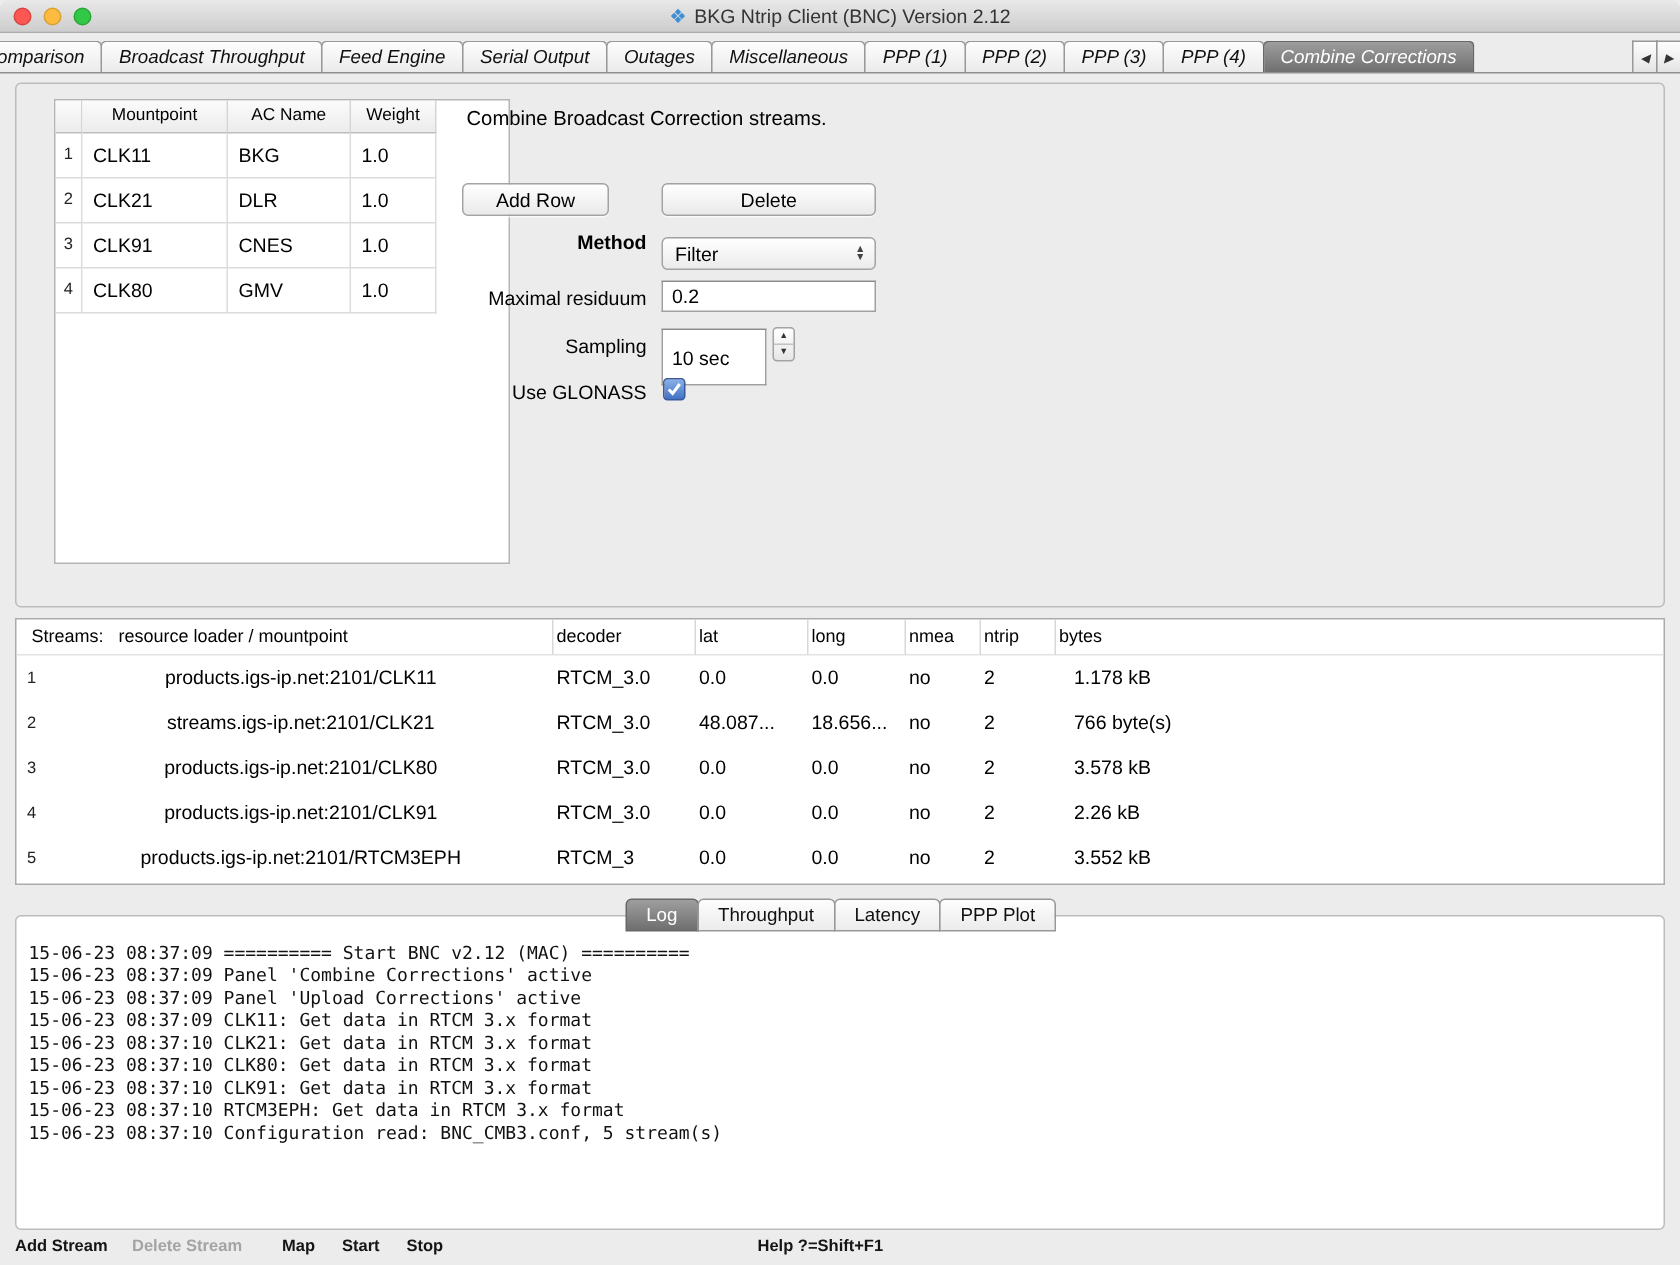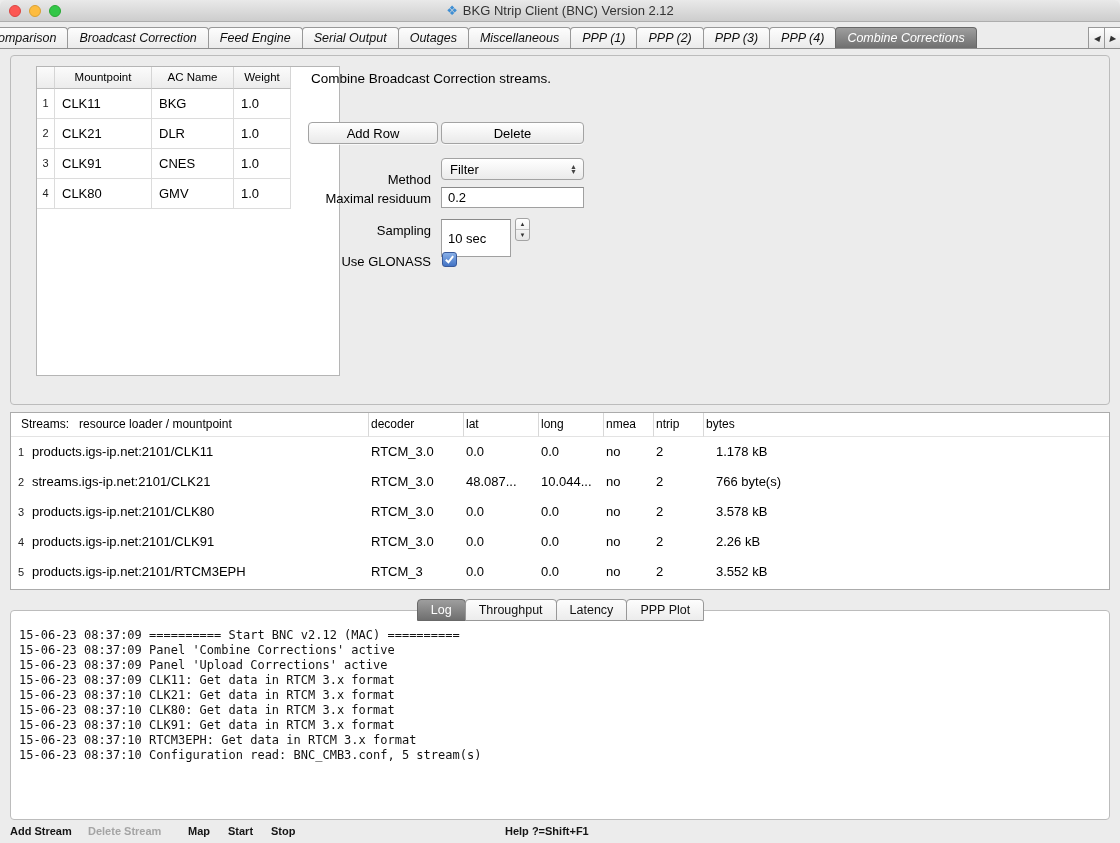--- a/index.html
+++ b/index.html
@@ -45,25 +45,25 @@
               border-right:1px solid #d5d5d5; overflow:hidden; }
   .mp-cell { height:30px; line-height:29px; padding-left:7px; font-size:13px;
              border-right:1px solid #dcdcdc; border-bottom:1px solid #dcdcdc; overflow:hidden; }
   .mp-num { text-align:center; padding-left:0; font-size:11px; color:#222; }
 
   .combine-desc { position:absolute; left:300px; top:15px; font-size:13.5px; }
 
   .btn { position:absolute; height:22px; border:1px solid #a3a3a3; border-radius:4px;
          background:linear-gradient(#ffffff,#e9e9e9); font-size:13px; font-family:"Liberation Sans",sans-serif;
          display:flex; align-items:center; justify-content:center; box-shadow:0 1px 0 rgba(255,255,255,.7); }
-  .btn-addrow { left:297px; top:66px; width:130px; }
+  .btn-addrow { left:297px; top:66px; width:98px; }
   .btn-delete { left:430px; top:66px; width:143px; }
 
   .frm-label { position:absolute; width:170px; left:250px; text-align:right; font-size:13px; }
-  .lbl-method   { top:116px; }
+  .lbl-method   { top:98px;font-weight:bold; }
   .lbl-residuum { top:135px; }
   .lbl-sampling { top:167px; }
   .lbl-glonass  { top:198px; }
 
   .combobox { position:absolute; left:430px; top:102px; width:143px; height:22px;
               border:1px solid #a3a3a3; border-radius:4px; background:linear-gradient(#ffffff,#ebebeb);
               display:flex; align-items:center; }
   .combo-text { flex:1; padding-left:8px; font-size:13px; }
   .combo-arrows { width:16px; display:flex; flex-direction:column; align-items:center;
                   justify-content:center; line-height:5px; font-size:7px; color:#444; padding-right:3px; }
@@ -89,21 +89,21 @@
   .streams { position:absolute; left:10px; top:412px; width:1100px; height:178px;
              background:#fff; border:1px solid #ababab; overflow:hidden; }
   .st-grid { display:grid; grid-template-columns:20px 338px 95px 75px 65px 50px 50px 1fr; }
   .st-hcell { height:24px; line-height:23px; font-size:12px; border-right:1px solid #d8d8d8;
               border-bottom:1px solid #e3e3e3; padding-left:2px; white-space:pre; overflow:hidden; }
   .st-hcell.span2 { grid-column:1 / 3; padding-left:10px; }
   .st-hcell:last-child { border-right:none; }
   .st-cell { height:30px; line-height:30px; font-size:13px; padding-left:2px;
              white-space:nowrap; overflow:hidden; }
   .st-num { text-align:center; padding-left:0; font-size:11px; color:#222; }
-  .st-mp { padding-left:1px; }
+  .st-mp { padding-left:1px;text-align:center; }
   .st-bytes { padding-left:12px; }
 
   
   .log-area { position:absolute; left:10px; top:599px; width:1100px; height:221px; }
   .log-frame { position:absolute; left:0; top:11px; right:0; bottom:0; background:#fff;
                border:1px solid #bcbcbc; border-radius:4px; z-index:1; }
   .log-tabs { position:absolute; top:0; left:0; right:0; display:flex; justify-content:center; z-index:2; }
   .ltab { height:22px; padding:0 13px; display:flex; align-items:center; font-size:12.5px;
           background:linear-gradient(#fdfdfd,#ececec); border:1px solid #989898;
           border-radius:4px 4px 0 0; margin-right:-1px; color:#101010; }
@@ -135,21 +135,21 @@
       <div class="tl tl-zoom"></div>
     </div>
     <div class="titletext">
       <span class="app-icon">❖</span>
       <span>BKG Ntrip Client (BNC) Version 2.12</span>
     </div>
   </div>
 
   <div class="tabbar">
     <div class="tab first">omparison</div>
-    <div class="tab">Broadcast Correction</div>
+    <div class="tab">Broadcast Throughput</div>
     <div class="tab">Feed Engine</div>
     <div class="tab">Serial Output</div>
     <div class="tab">Outages</div>
     <div class="tab">Miscellaneous</div>
     <div class="tab">PPP (1)</div>
     <div class="tab">PPP (2)</div>
     <div class="tab">PPP (3)</div>
     <div class="tab">PPP (4)</div>
     <div class="tab selected">Combine Corrections</div>
     <div class="tab-spacer"></div>
@@ -251,21 +251,21 @@
       <div class="st-cell">0.0</div>
       <div class="st-cell">no</div>
       <div class="st-cell">2</div>
       <div class="st-cell st-bytes">1.178 kB</div>
     </div>
     <div class="st-grid">
       <div class="st-cell st-num">2</div>
       <div class="st-cell st-mp">streams.igs-ip.net:2101/CLK21</div>
       <div class="st-cell">RTCM_3.0</div>
       <div class="st-cell">48.087...</div>
-      <div class="st-cell">10.044...</div>
+      <div class="st-cell">18.656...</div>
       <div class="st-cell">no</div>
       <div class="st-cell">2</div>
       <div class="st-cell st-bytes">766 byte(s)</div>
     </div>
     <div class="st-grid">
       <div class="st-cell st-num">3</div>
       <div class="st-cell st-mp">products.igs-ip.net:2101/CLK80</div>
       <div class="st-cell">RTCM_3.0</div>
       <div class="st-cell">0.0</div>
       <div class="st-cell">0.0</div>

